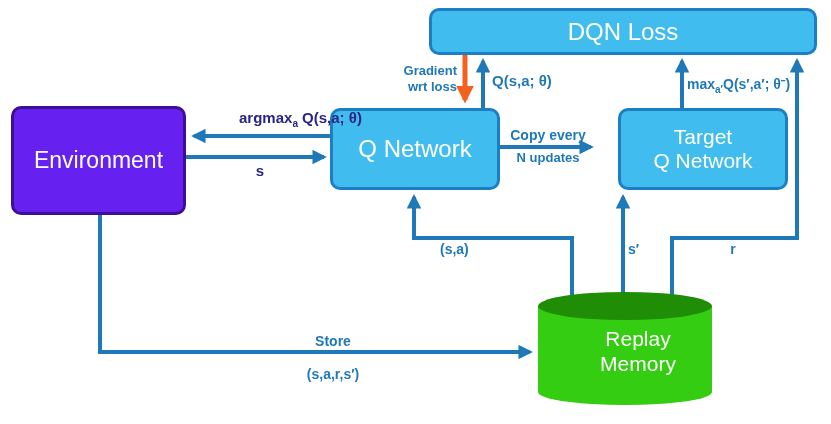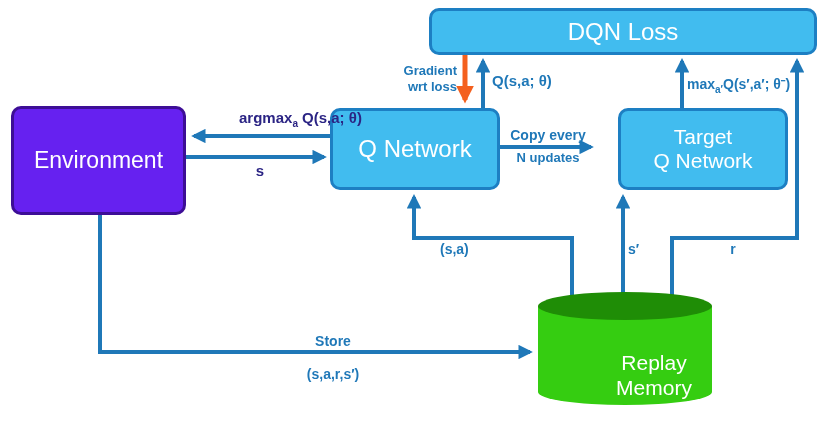--- a/index.html
+++ b/index.html
@@ -38,22 +38,22 @@
     position:absolute; left:0; top:14px; width:174px; height:99px;
     background:var(--cylinder-fill,#35CD11);
     border-radius:0 0 50% 50% / 0 0 13px 13px;
   }
   #replay-top {
     position:absolute; left:0; top:0; width:174px; height:28px;
     background:var(--cylinder-top,#1F8D06);
     border-radius:50%;
   }
   #replay-label {
-    position:absolute; left:16px; top:34px; width:200px;
-    color:#fff; font-size:21px; text-align:center; white-space:pre-line; line-height:1.2;margin-top:24px;
+    position:absolute; left:0; top:34px; width:200px;
+    color:#fff; font-size:21px; text-align:center; white-space:pre-line; line-height:1.2;
   }
 
   .lbl { position:absolute; z-index:3; line-height:1.25; }
   .lbl-indigo { color:var(--label-indigo,#2B2484); font-weight:600; font-size:15px; }
   .lbl-blue   { color:var(--label-blue,#1F78B8);  font-weight:600; }
   sub { font-size:10px; }
 
   #lbl-argmax { left:194px; top:109px; width:132px; text-align:left;margin-left:45px; }
   #lbl-state  { left:194px; top:162px; width:132px; text-align:center; }
   #lbl-gradient { left:383px; top:63px;  width:74px; text-align:right; font-size:13px; white-space:pre-line; }

